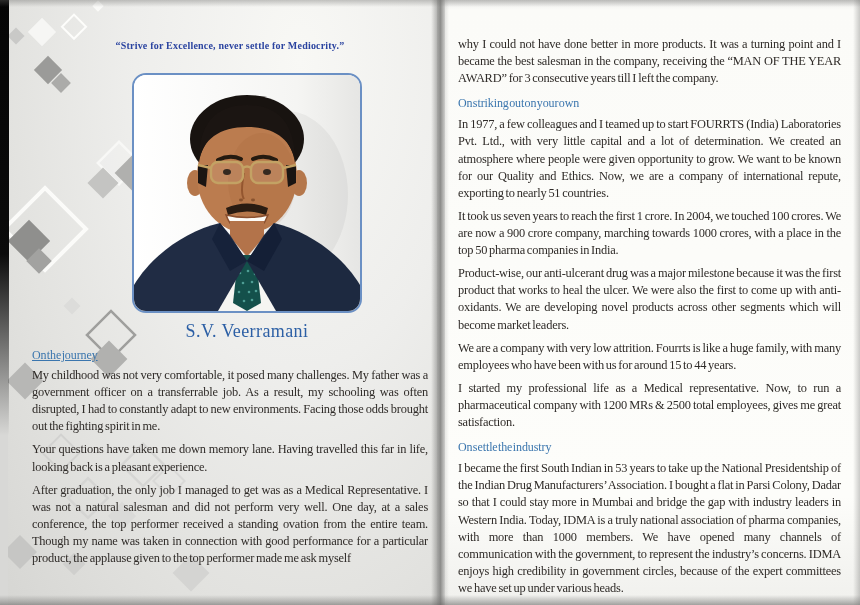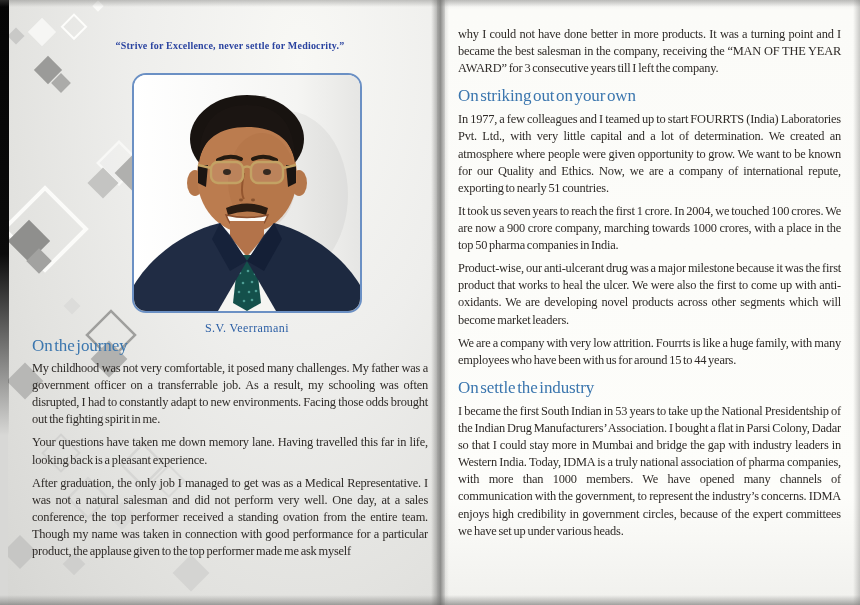--- a/index.html
+++ b/index.html
@@ -38,34 +38,34 @@
     margin:40px 4px 0 4px;text-align:center;
     font-size:10px;font-weight:bold;color:#2b44a0;letter-spacing:.2px;
   }
   .photo{
     width:230px;height:240px;margin:22px 0 0 100px;box-sizing:border-box;
     border:2px solid #6b90c4;border-radius:14px;overflow:hidden;background:#fff;
   }
   .photo svg{display:block;}
   .person-name{
     width:230px;margin:8px 0 0 100px;text-align:center;
-    font-size:12px;color:#2c5fa5;letter-spacing:.4px;
+    font-size:18px;color:#2c5fa5;letter-spacing:.4px;
   }
   
   .sec-h{
-    font-size:17px;font-weight:normal;color:#3b76ae;margin:10px 0 4px 0;
+    font-size:12px;font-weight:normal;color:#3b76ae;margin:10px 0 4px 0;
     word-spacing:-2.5px;letter-spacing:-.1px;
   }
   .para{
     font-size:12.4px;line-height:1.38;color:#2f2b28;text-align:justify;
     margin:0 0 6px 0;word-spacing:-1px;letter-spacing:-.2px;
   }
-  .content-left .sec-h{margin-top:0;}
-  
-  .content-right{position:relative;z-index:2;padding:26px 19px 0 13px;}
+  .content-left .sec-h{margin-top:6px;text-decoration:underline;}
+  
+  .content-right{position:relative;z-index:2;padding:36px 19px 0 13px;}
   .content-right .sec-h{margin:9px 0 5px 0;}
 </style>
 </head>
 <body>
 
 <div class="spread">
 
   <div class="page-left">
 
     <svg class="deco" width="429" height="605" viewBox="0 0 429 605" aria-hidden="true">
@@ -191,20 +191,21 @@
   <div class="page-right">
     <div class="content-right">
 
       <p class="para">why I could not have done better in more products. It was a turning point and I became the best salesman in the company, receiving the “MAN OF THE YEAR AWARD” for 3 consecutive years till I left the company.</p>
 
       <h3 class="sec-h">On striking out on your own</h3>
       <p class="para">In 1977, a few colleagues and I teamed up to start FOURRTS (India) Laboratories Pvt. Ltd., with very little capital and a lot of determination. We created an atmosphere where people were given opportunity to grow. We want to be known for our Quality and Ethics. Now, we are a company of international repute, exporting to nearly 51 countries.</p>
       <p class="para">It took us seven years to reach the first 1 crore. In 2004, we touched 100 crores. We are now a 900 crore company, marching towards 1000 crores, with a place in the top 50 pharma companies in India.</p>
       <p class="para">Product-wise, our anti-ulcerant drug was a major milestone because it was the first product that works to heal the ulcer. We were also the first to come up with anti-oxidants. We are developing novel products across other segments which will become market leaders.</p>
       <p class="para">We are a company with very low attrition. Fourrts is like a huge family, with many employees who have been with us for around 15 to 44 years.</p>
+      <p class="para">I started my professional life as a Medical representative. Now, to run a pharmaceutical company with 1200 MRs &amp; 2500 total employees, gives me great satisfaction.</p>
 
       <h3 class="sec-h">On settle the industry</h3>
       <p class="para">I became the first South Indian in 53 years to take up the National Presidentship of the Indian Drug Manufacturers’ Association. I bought a flat in Parsi Colony, Dadar so that I could stay more in Mumbai and bridge the gap with industry leaders in Western India. Today, IDMA is a truly national association of pharma companies, with more than 1000 members. We have opened many channels of communication with the government, to represent the industry’s concerns. IDMA enjoys high credibility in government circles, because of the expert committees we have set up under various heads.</p>
     </div>
   </div>
 
   <div class="gutter"></div>
   <div class="edge-left"></div>
   <div class="edge-top"></div>
   <div class="edge-bottom"></div>

